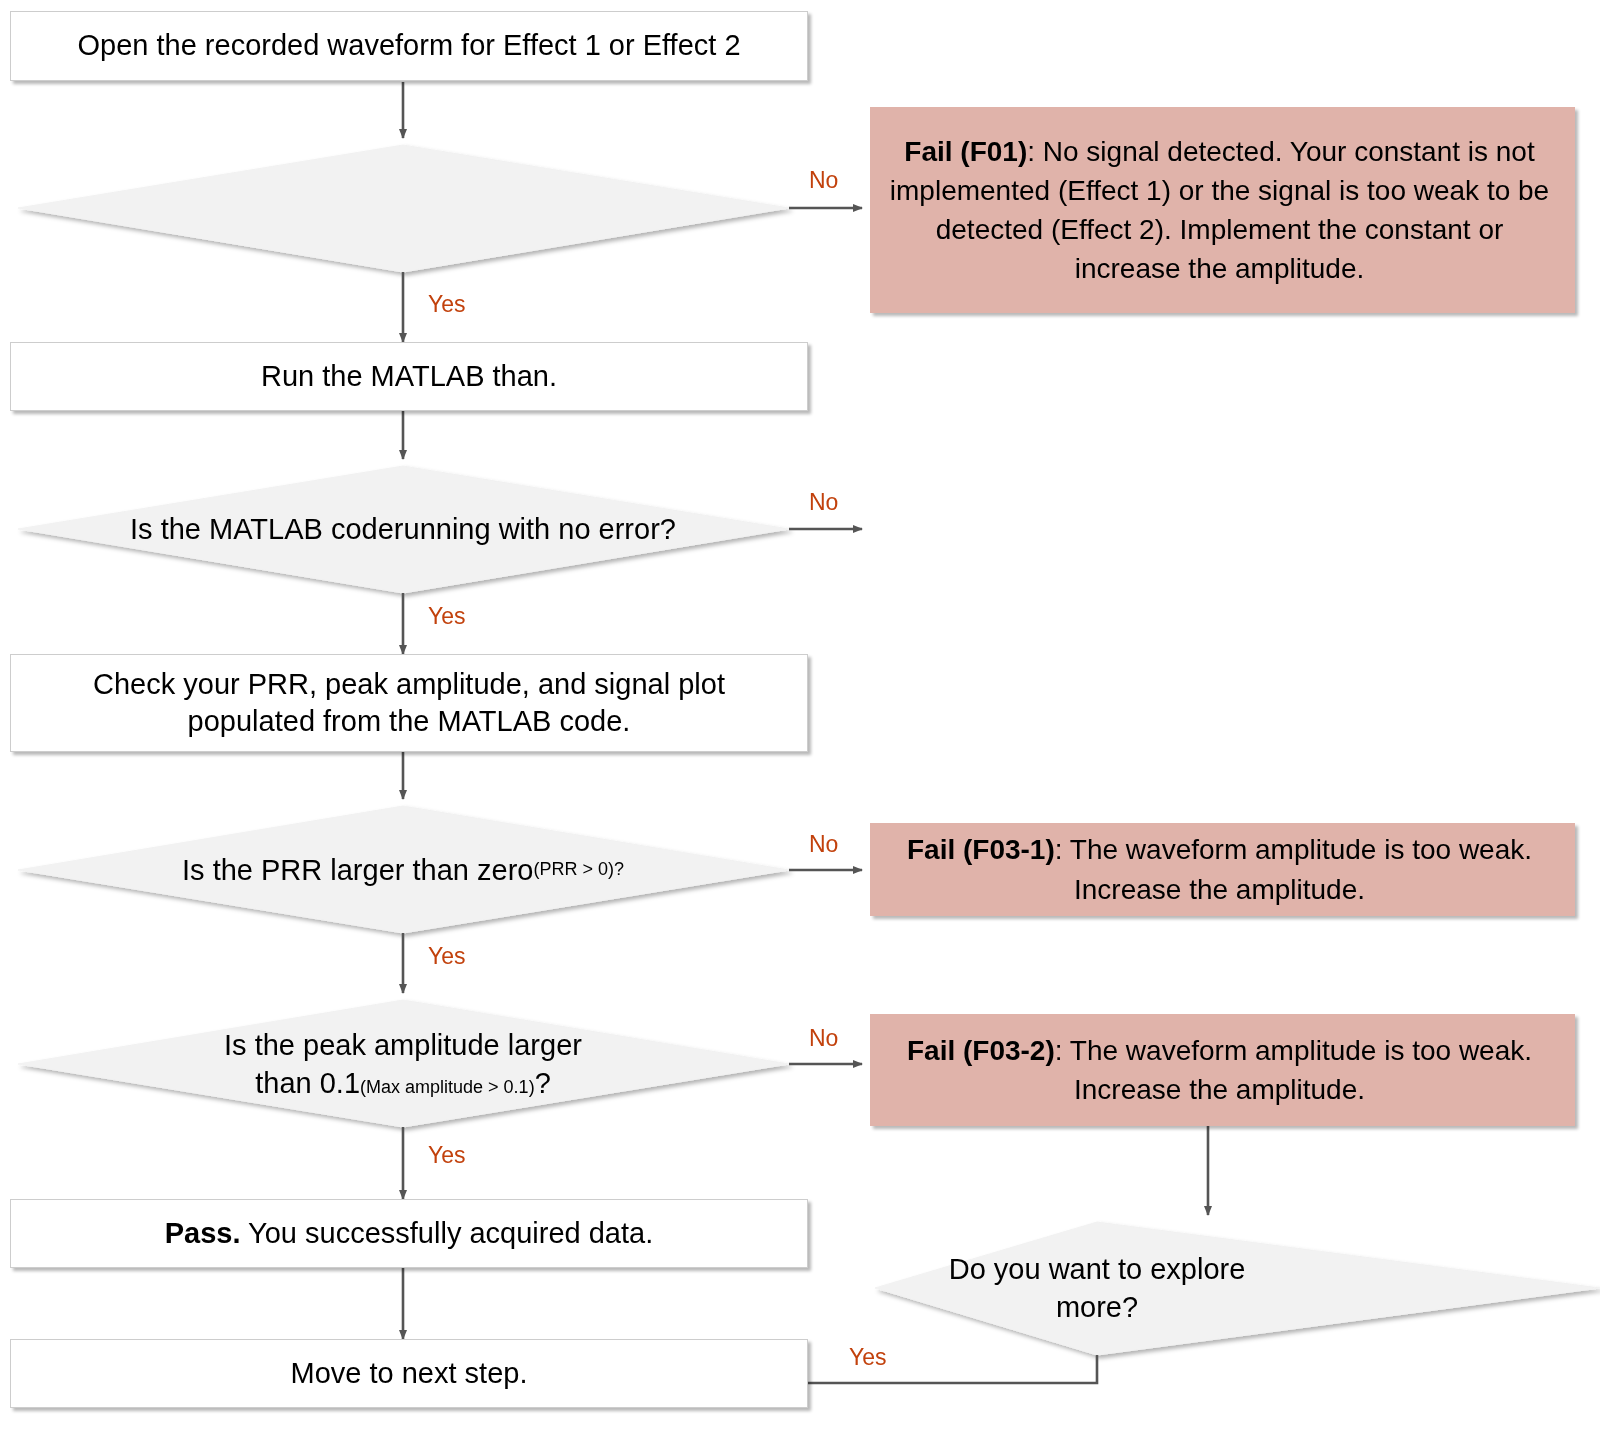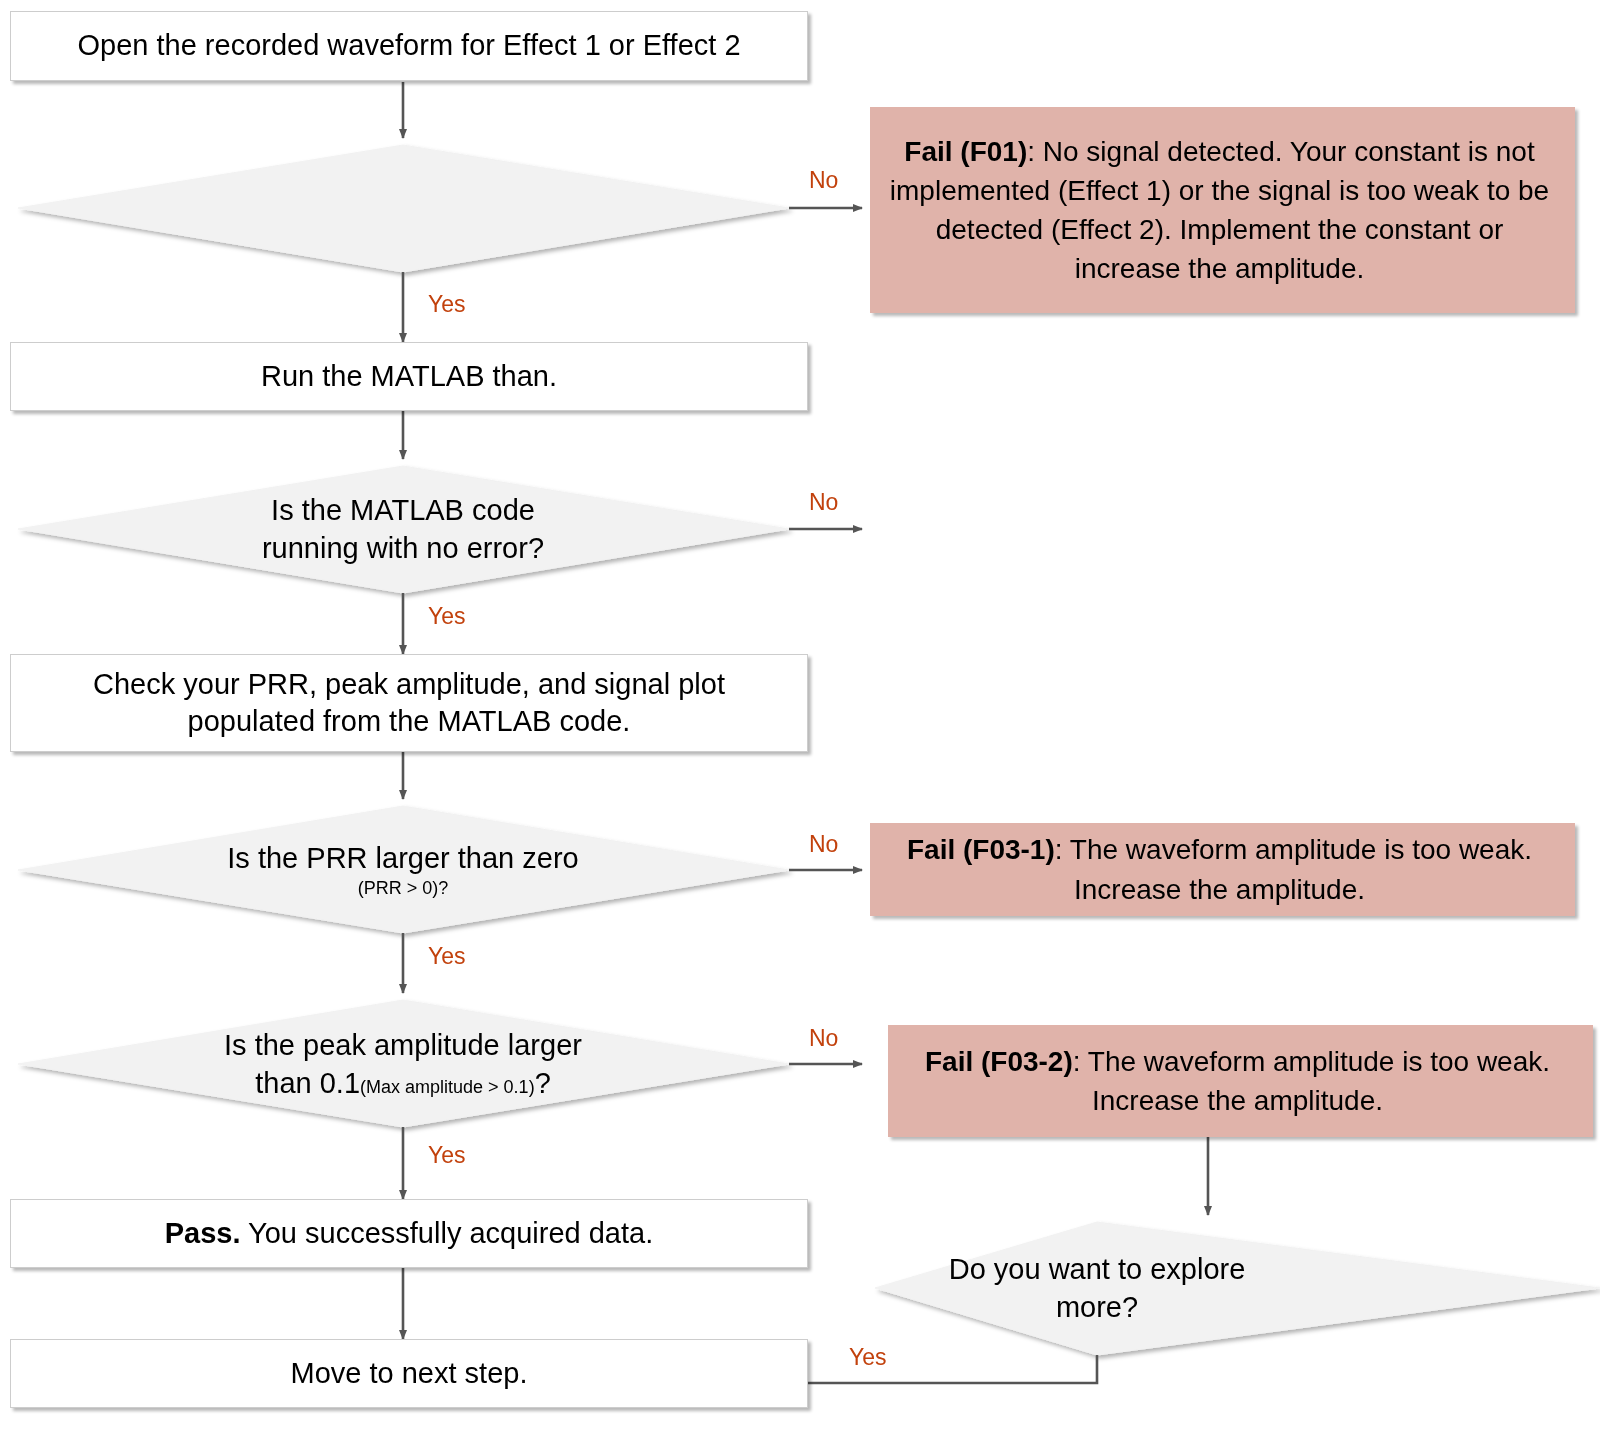--- a/index.html
+++ b/index.html
@@ -164,33 +164,33 @@
     </span>
   </div>
 
 
   <div class="node fail" style="left:870px; top:823px; width:705px; height:93px;">
     <span>
       <b>Fail (F03-1)</b><span>: The waveform amplitude is too weak. Increase the amplitude.</span>
     </span>
   </div>
 
-  <div class="node fail" style="left:888px; top:1014px; width:705px; height:112px;margin-top:11px;">
+  <div class="node fail" style="left:870px; top:1014px; width:705px; height:112px;">
     <span>
       <b>Fail (F03-2)</b><span>: The waveform amplitude is too weak. Increase the amplitude.</span>
     </span>
   </div>
 
 
-  <div class="decision-label" style="left:123px; top:481px; width:560px; height:96px; flex-direction:column;">
+  <div class="decision-label" style="left:123px; top:481px; width:560px; height:96px; flex-direction:row;">
     <span>Is the MATLAB code</span>
     <span>running with no error?</span>
   </div>
 
-  <div class="decision-label" style="left:123px; top:822px; width:560px; height:96px; flex-direction:column;">
+  <div class="decision-label" style="left:123px; top:822px; width:560px; height:96px; ">
     <span>Is the PRR  larger than zero</span>
     <span class="sm">(PRR &gt; 0)?</span>
   </div>
 
   <div class="decision-label" style="left:100px; top:1016px; width:606px; height:96px; flex-direction:column;">
     <span>Is the peak amplitude larger</span>
     <span>
       <span>than 0.1</span><span class="sm">(Max amplitude &gt; 0.1)</span><span>?</span>
     </span>
   </div>

